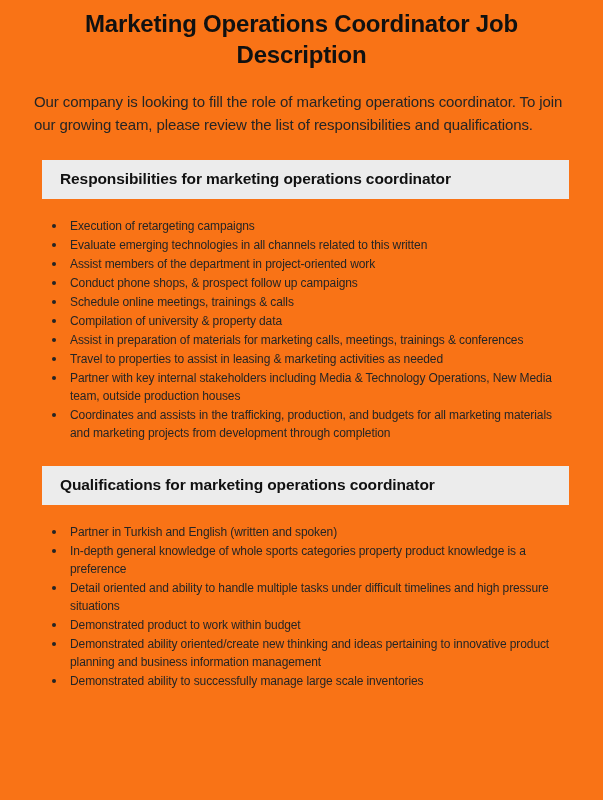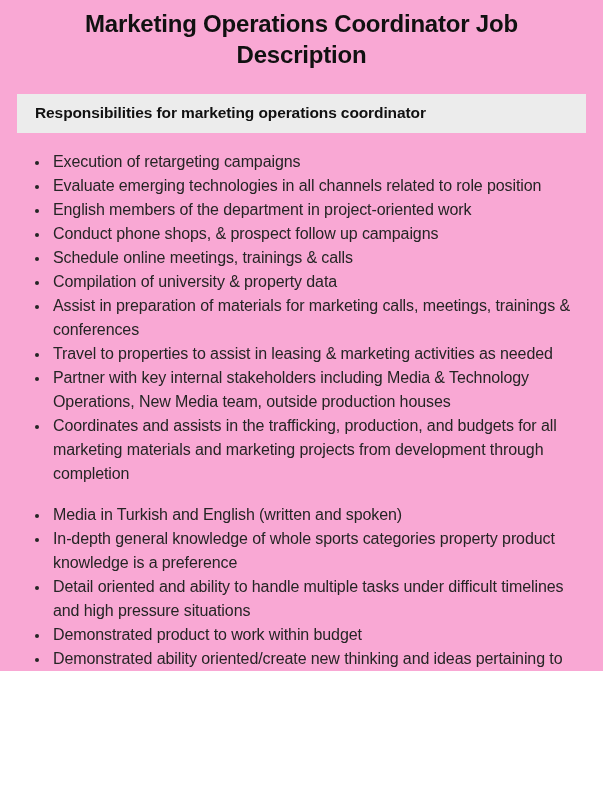--- a/index.html
+++ b/index.html
@@ -8,24 +8,24 @@
     --body-text: #252525;
   }
   * { box-sizing: border-box; }
   html, body { margin: 0; padding: 0; background: #ffffff; }
   body {
     font-family: "Liberation Sans", sans-serif;
     color: var(--body-text, #252525);
   }
   .page {
     width: 603px;
-    height: 671px;
-    padding: 0 17px;
+    height: 800px;
+    padding: 0 34px;
     overflow: hidden;
-    background: #f9a8d4;
+    background: #f97316;
   }
   .page-title {
     font-size: 24px;
     font-weight: bold;
     line-height: 1.28;
     text-align: center;
     color: var(--heading-text, #111111);
     margin: 0 22px;
     padding-top: 9px;
     letter-spacing: -0.2px;
@@ -34,65 +34,67 @@
     font-size: 15px;
     line-height: 1.5;
     margin: 21px 0 0 0;
     letter-spacing: -0.1px;
   }
   .section-heading {
     background: var(--section-header-bg, #ececec);
     color: var(--heading-text, #111111);
     font-size: 15.5px;
     font-weight: bold;
-    margin: 24px 0 0 0;
+    margin: 24px 0 0 8px;
     padding: 10px 18px 11px 18px;
     letter-spacing: -0.1px;
   }
   ul.bullet-list {
     margin: 17px 0 0 0;
     padding-left: 33px;
-    font-size: 16px;
+    font-size: 12px;
     line-height: 1.5;
     letter-spacing: -0.1px;
   }
   ul.bullet-list li {
     padding-left: 3px;
   }
   ul.bullet-list li::marker {
     font-size: 13px;
   }
 </style>
 </head>
 <body>
 
 <div class="page">
 
   <h1 class="page-title">Marketing Operations Coordinator Job Description</h1>
 
+  <p class="intro">Our company is looking to fill the role of marketing operations coordinator. To join our growing team, please review the list of responsibilities and qualifications.</p>
 
   <section>
     <h2 class="section-heading">Responsibilities for marketing operations coordinator</h2>
     <ul class="bullet-list">
       <li>Execution of retargeting campaigns</li>
-      <li>Evaluate emerging technologies in all channels related to role position</li>
-      <li>English members of the department in project-oriented work</li>
+      <li>Evaluate emerging technologies in all channels related to this written</li>
+      <li>Assist members of the department in project-oriented work</li>
       <li>Conduct phone shops, &amp; prospect follow up campaigns</li>
       <li>Schedule online meetings, trainings &amp; calls</li>
       <li>Compilation of university &amp; property data</li>
       <li>Assist in preparation of materials for marketing calls, meetings, trainings &amp; conferences</li>
       <li>Travel to properties to assist in leasing &amp; marketing activities as needed</li>
       <li>Partner with key internal stakeholders including Media &amp; Technology Operations, New Media team, outside production houses</li>
       <li>Coordinates and assists in the trafficking, production, and budgets for all marketing materials and marketing projects from development through completion</li>
     </ul>
   </section>
 
   <section>
+    <h2 class="section-heading">Qualifications for marketing operations coordinator</h2>
     <ul class="bullet-list">
-      <li>Media in Turkish and English (written and spoken)</li>
+      <li>Partner in Turkish and English (written and spoken)</li>
       <li>In-depth general knowledge of whole sports categories property product knowledge is a preference</li>
       <li>Detail oriented and ability to handle multiple tasks under difficult timelines and high pressure situations</li>
       <li>Demonstrated product to work within budget</li>
       <li>Demonstrated ability oriented/create new thinking and ideas pertaining to innovative product planning and business information management</li>
       <li>Demonstrated ability to successfully manage large scale inventories</li>
     </ul>
   </section>
 
 </div>
 

